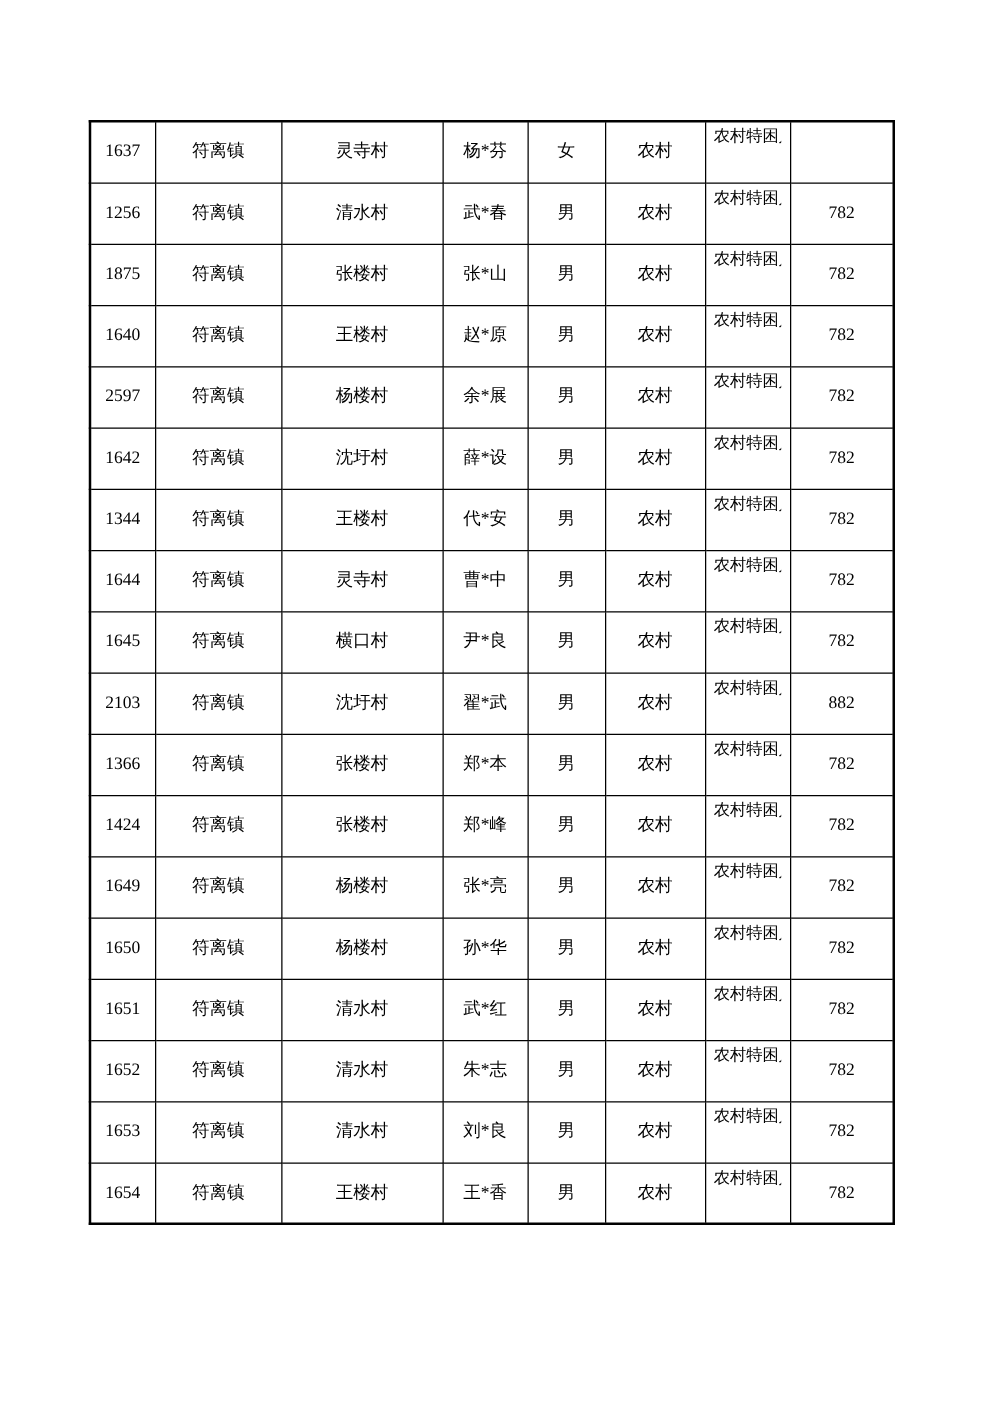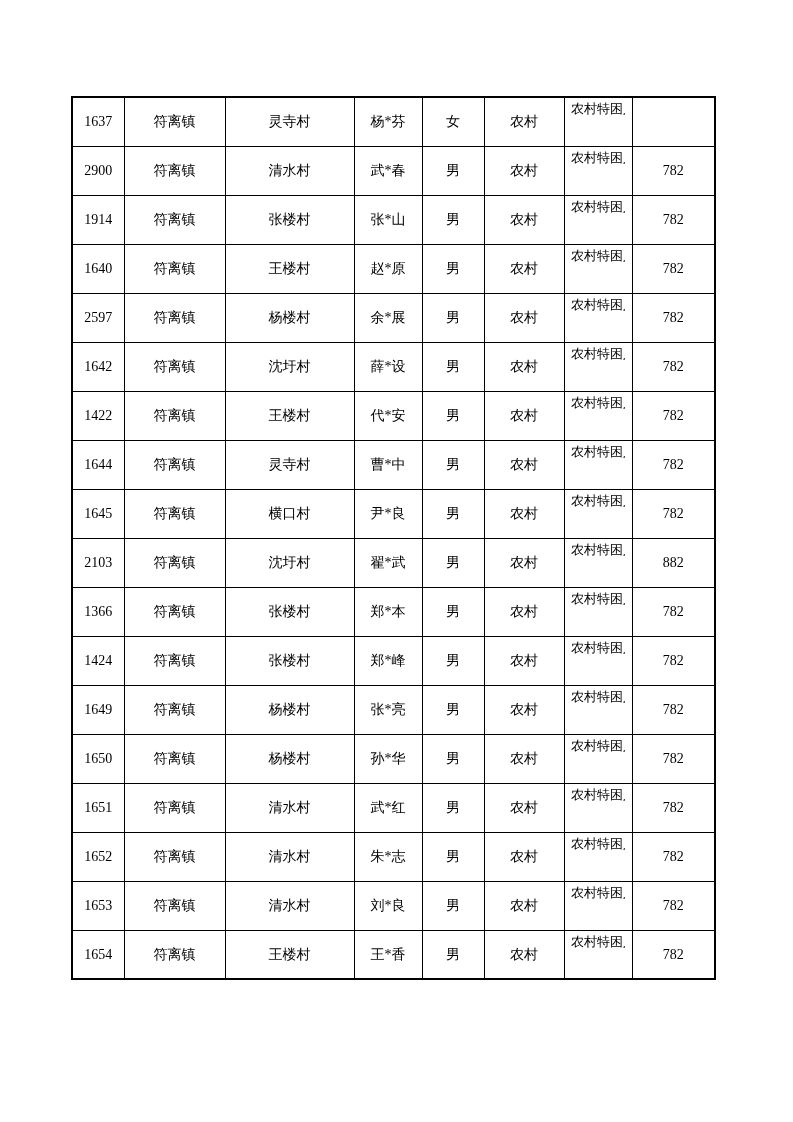--- a/index.html
+++ b/index.html
@@ -76,33 +76,33 @@
           <td class="cell-village">灵寺村</td>
           <td class="cell-name">杨*芬</td>
           <td class="cell-gender">女</td>
           <td class="cell-region">农村</td>
           <td class="cell-support">
             <div class="support-text">农村特困人员分散供养</div>
           </td>
           <td class="cell-amount"></td>
         </tr>
         <tr>
-          <td class="cell-seq">2900</td>
+          <td class="cell-seq">1256</td>
           <td class="cell-town">符离镇</td>
           <td class="cell-village">清水村</td>
           <td class="cell-name">武*春</td>
           <td class="cell-gender">男</td>
           <td class="cell-region">农村</td>
           <td class="cell-support">
             <div class="support-text">农村特困人员分散供养</div>
           </td>
           <td class="cell-amount">782</td>
         </tr>
         <tr>
-          <td class="cell-seq">1914</td>
+          <td class="cell-seq">1875</td>
           <td class="cell-town">符离镇</td>
           <td class="cell-village">张楼村</td>
           <td class="cell-name">张*山</td>
           <td class="cell-gender">男</td>
           <td class="cell-region">农村</td>
           <td class="cell-support">
             <div class="support-text">农村特困人员分散供养</div>
           </td>
           <td class="cell-amount">782</td>
         </tr>
@@ -136,21 +136,21 @@
           <td class="cell-village">沈圩村</td>
           <td class="cell-name">薛*设</td>
           <td class="cell-gender">男</td>
           <td class="cell-region">农村</td>
           <td class="cell-support">
             <div class="support-text">农村特困人员分散供养</div>
           </td>
           <td class="cell-amount">782</td>
         </tr>
         <tr>
-          <td class="cell-seq">1422</td>
+          <td class="cell-seq">1344</td>
           <td class="cell-town">符离镇</td>
           <td class="cell-village">王楼村</td>
           <td class="cell-name">代*安</td>
           <td class="cell-gender">男</td>
           <td class="cell-region">农村</td>
           <td class="cell-support">
             <div class="support-text">农村特困人员分散供养</div>
           </td>
           <td class="cell-amount">782</td>
         </tr>

